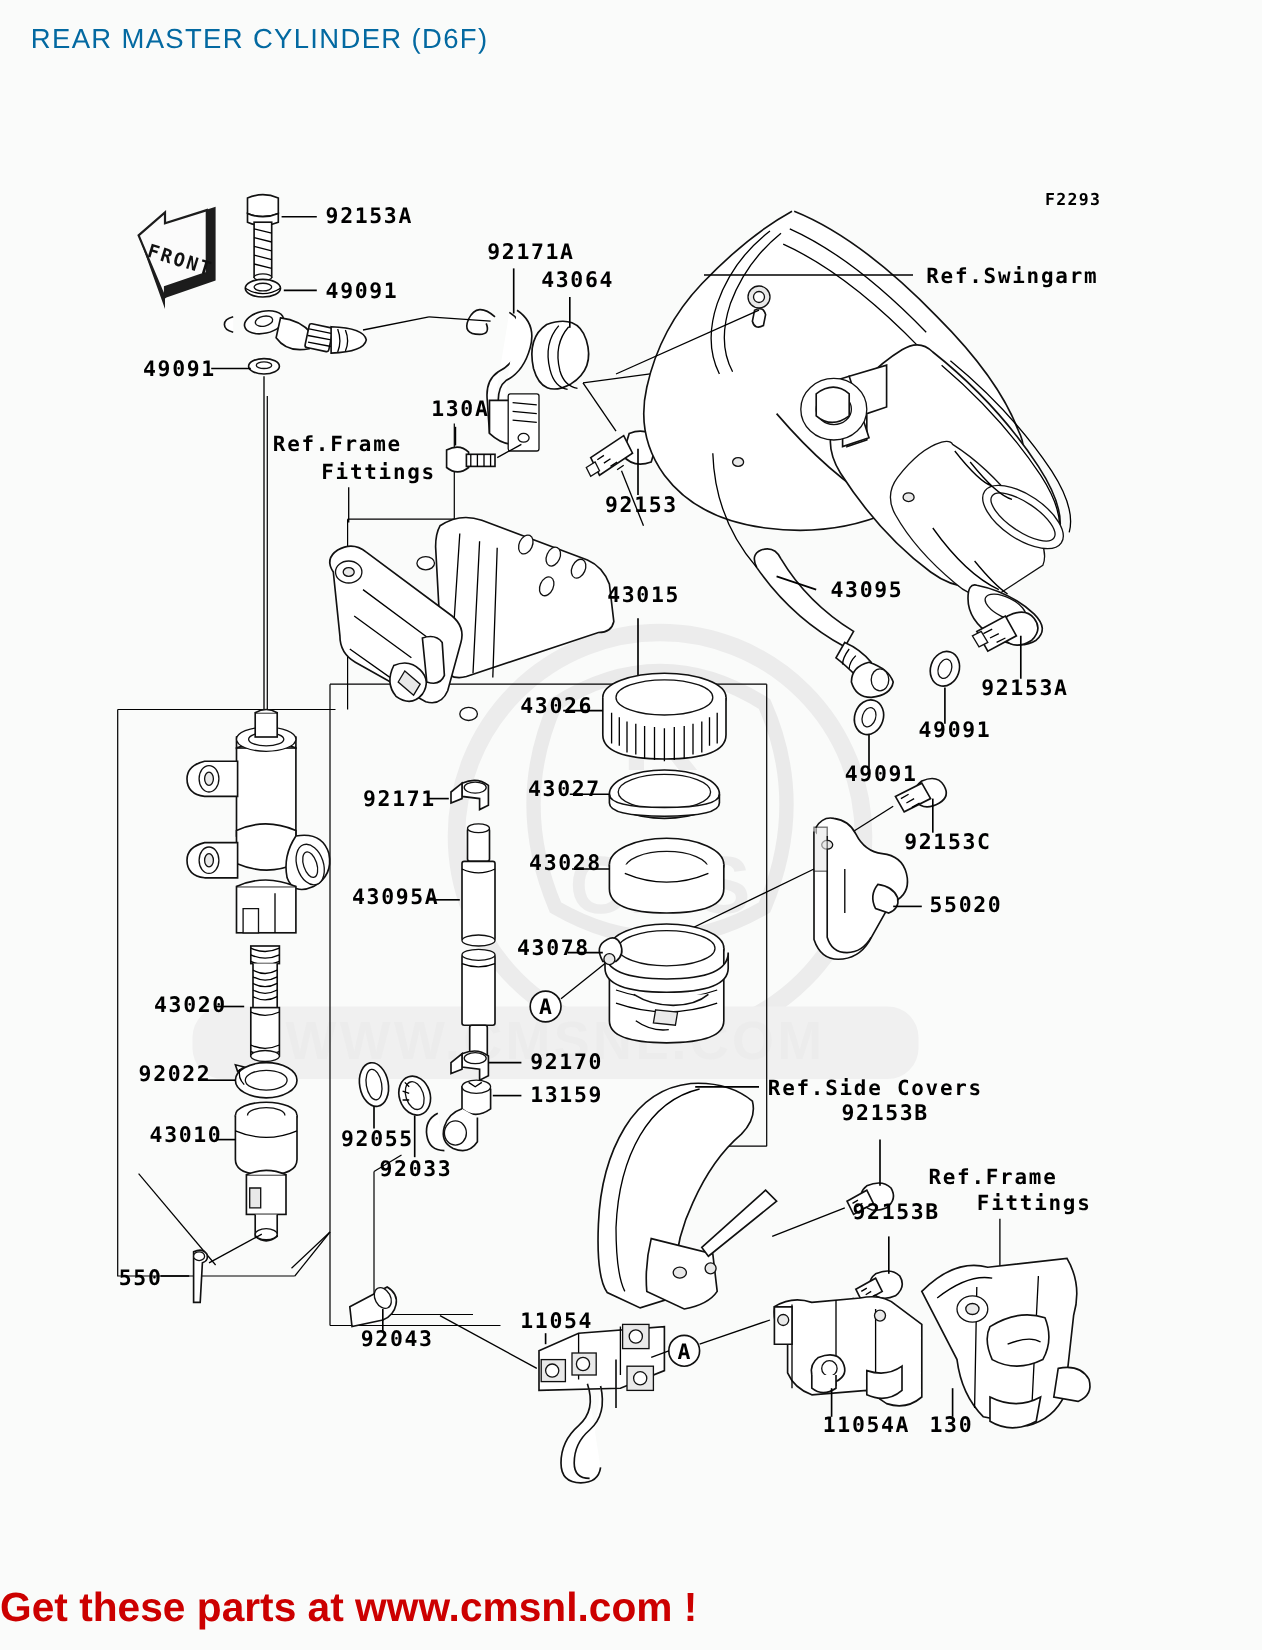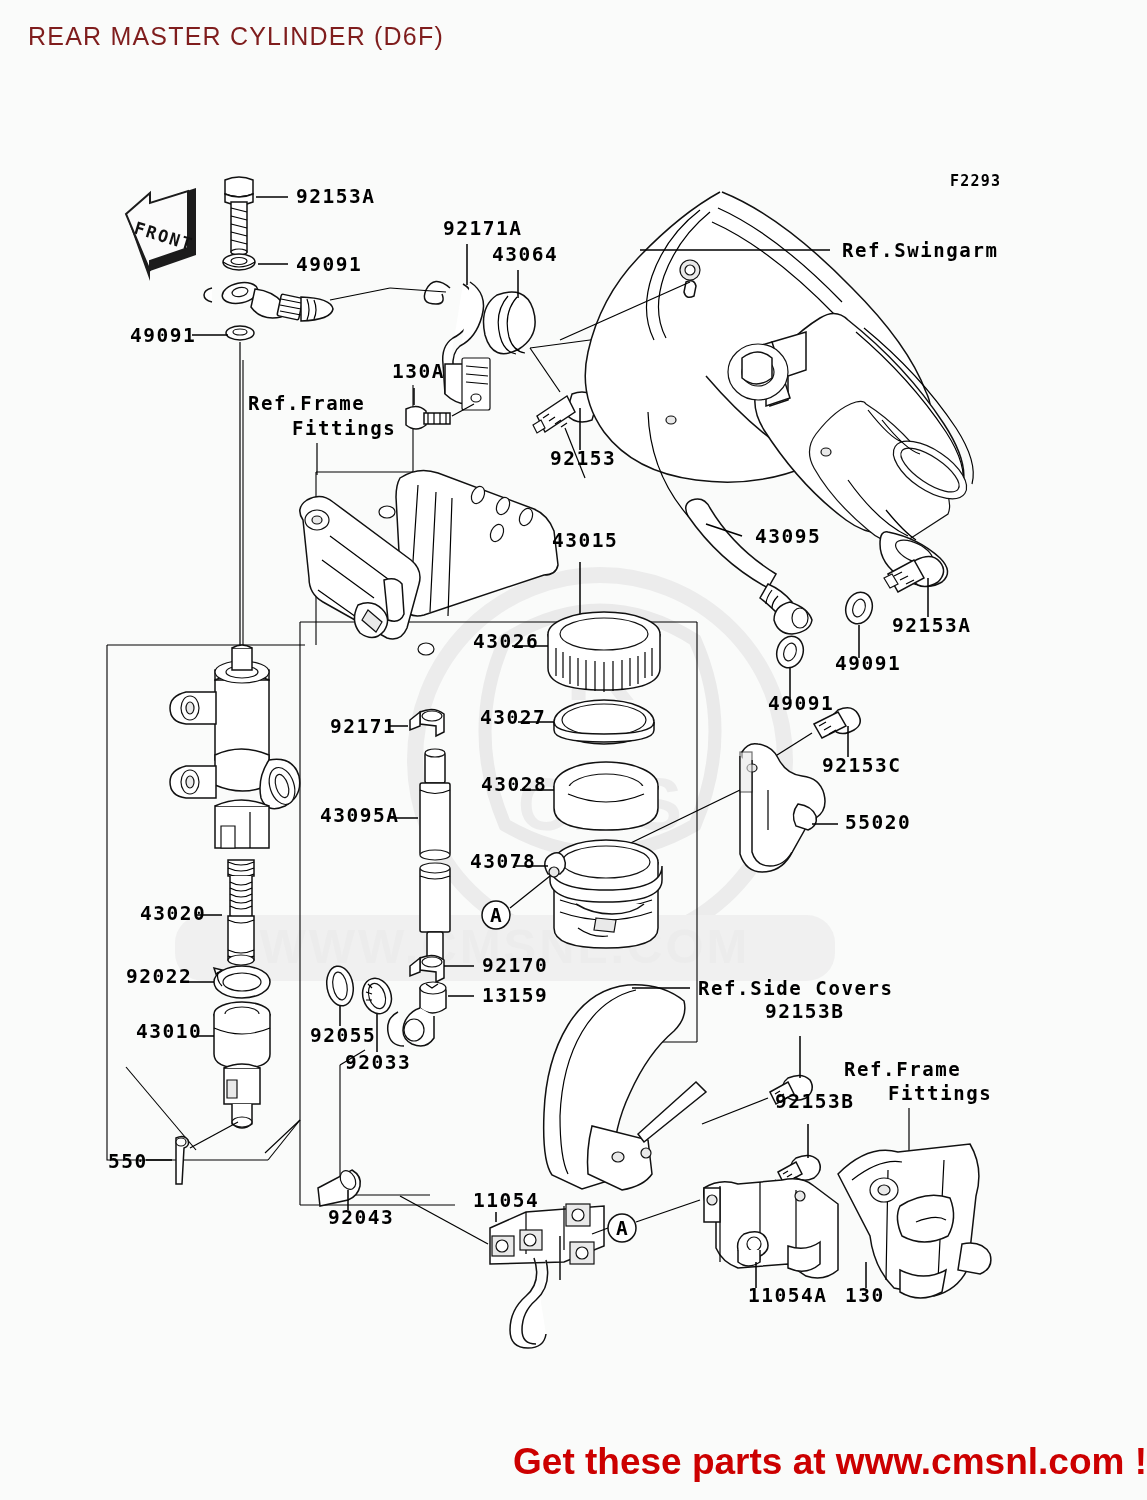--- a/index.html
+++ b/index.html
@@ -7,24 +7,24 @@
     width:1147px;height:1500px;
     background:#fafbfa;
     font-family:"DejaVu Sans Mono", monospace;
     overflow:hidden;
     position:relative;
   }
   #page-title{
     position:absolute;left:28px;top:22px;
     font-family:"Liberation Sans", sans-serif;
     font-size:25px;letter-spacing:1.2px;
-    color:#7f1d1d;font-weight:400;white-space:nowrap;
+    color:#0369a1;font-weight:400;white-space:nowrap;
   }
   #footer-cta{
-    position:absolute;left:0;top:1441px;width:1147px;text-align:right;
+    position:absolute;left:0;top:1441px;width:1147px;text-align:left;
     font-family:"Liberation Sans", sans-serif;
     font-size:37px;font-weight:700;color:#cc0000;letter-spacing:0px;
   }
   #diagram-svg{position:absolute;left:0;top:0;width:1147px;height:1500px;}
   .lbl{
     font-family:"DejaVu Sans Mono", monospace;
     font-size:19.5px;font-weight:700;fill:#000;letter-spacing:1.5px;
   }
   .lbl-sm{
     font-family:"DejaVu Sans Mono", monospace;

